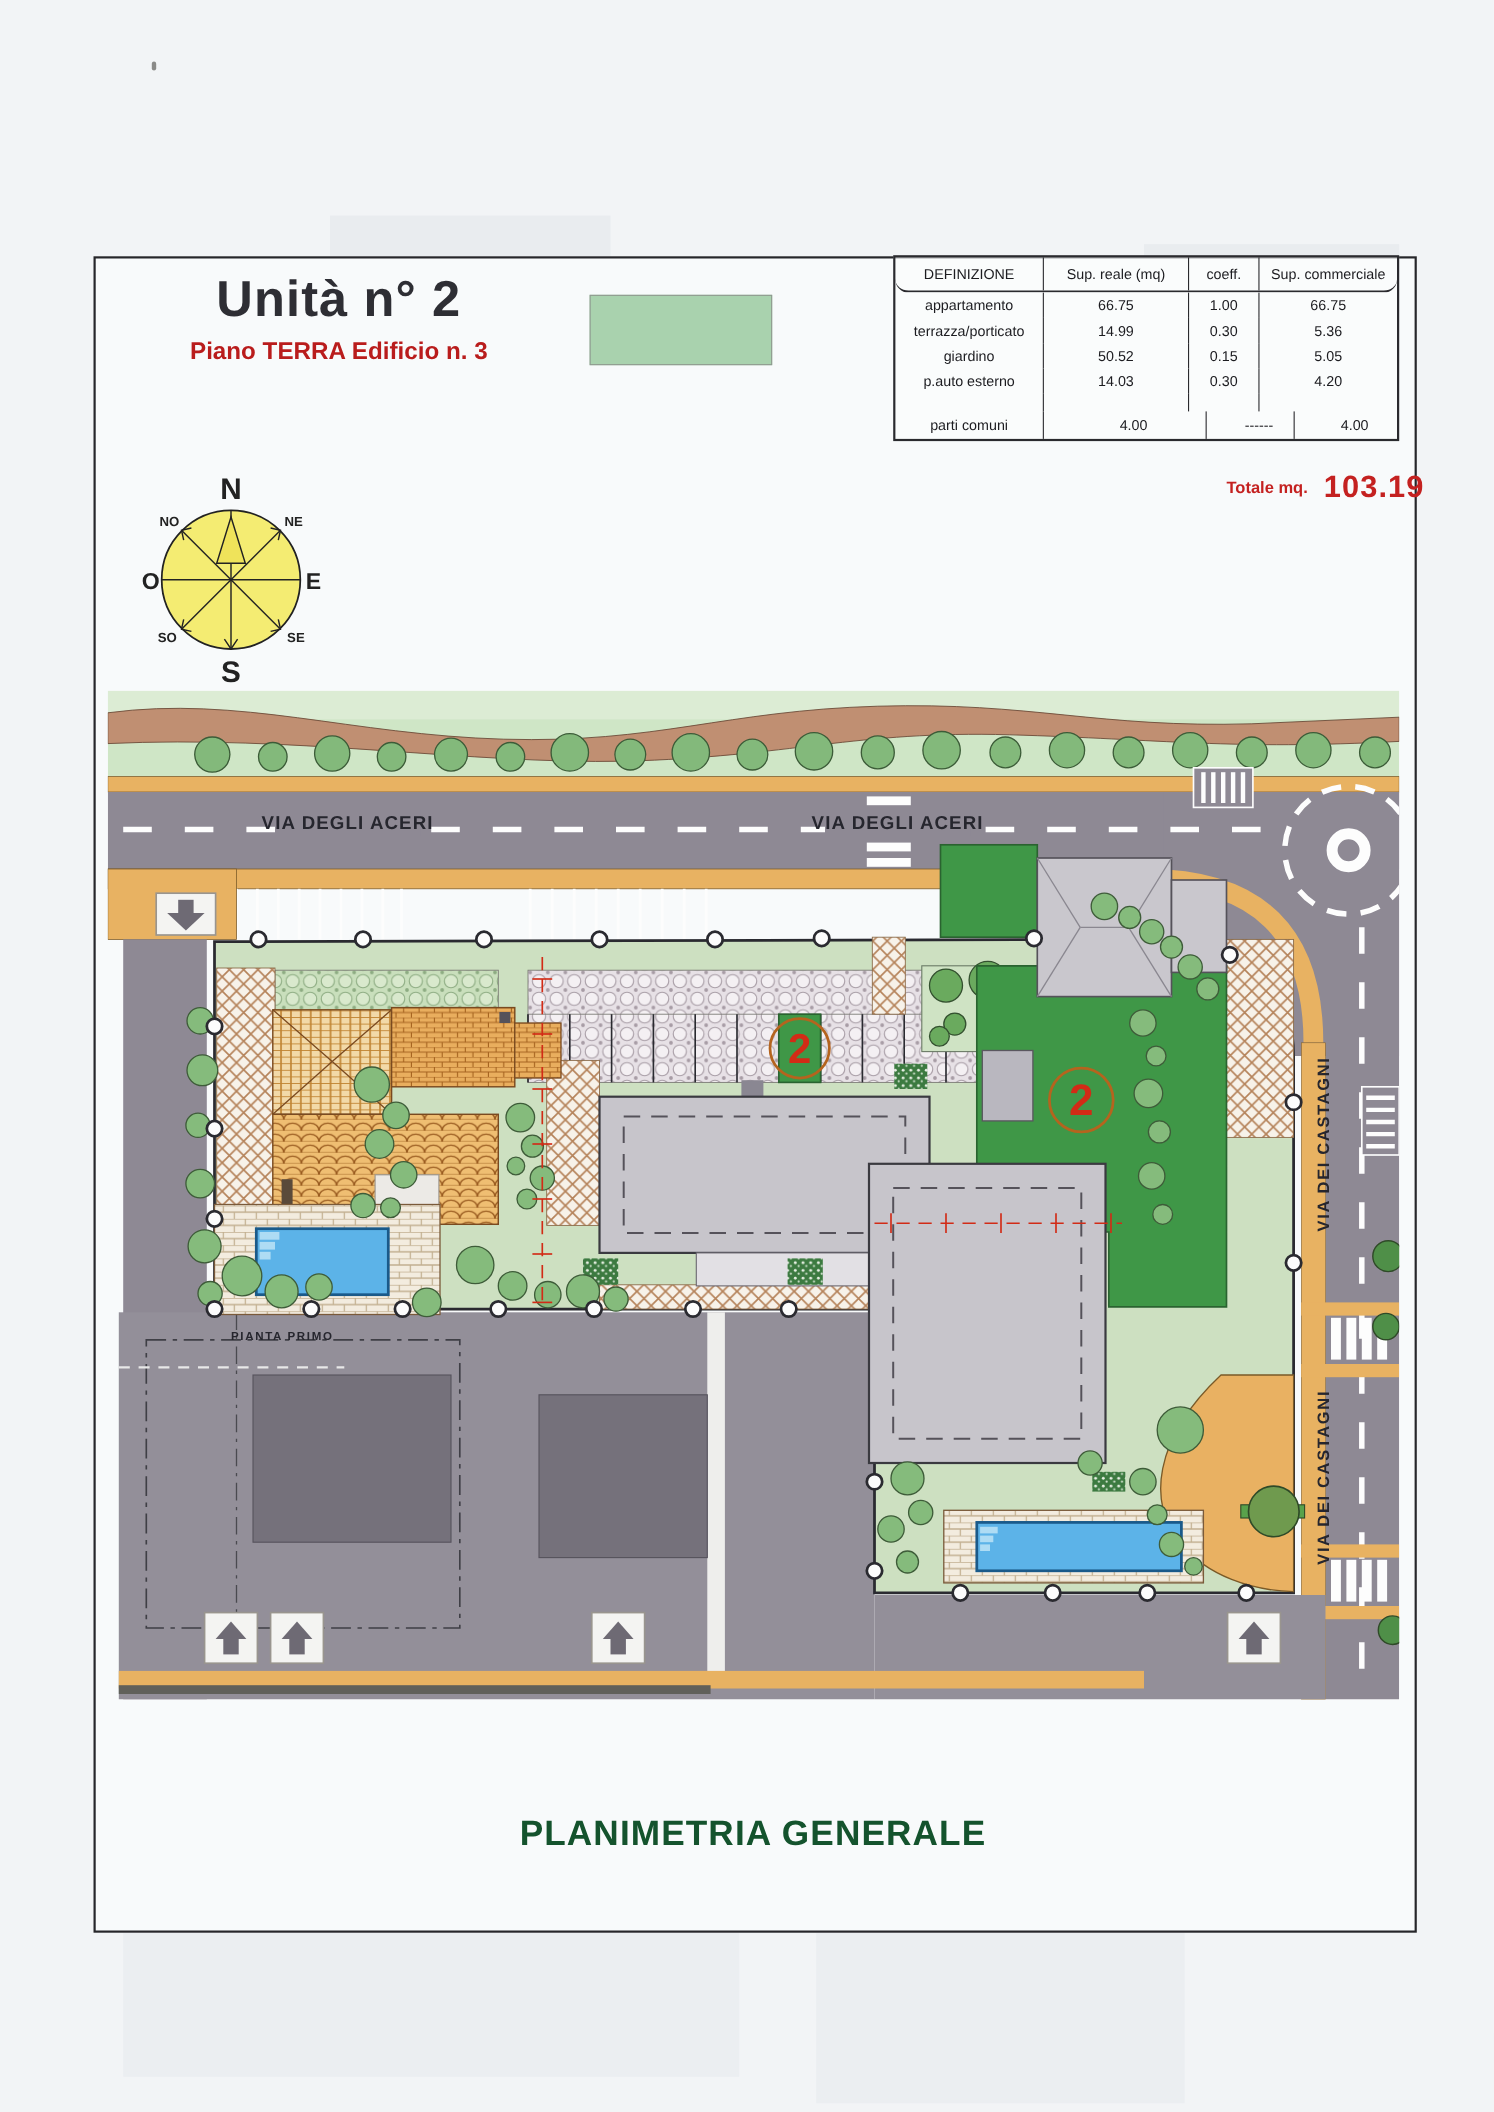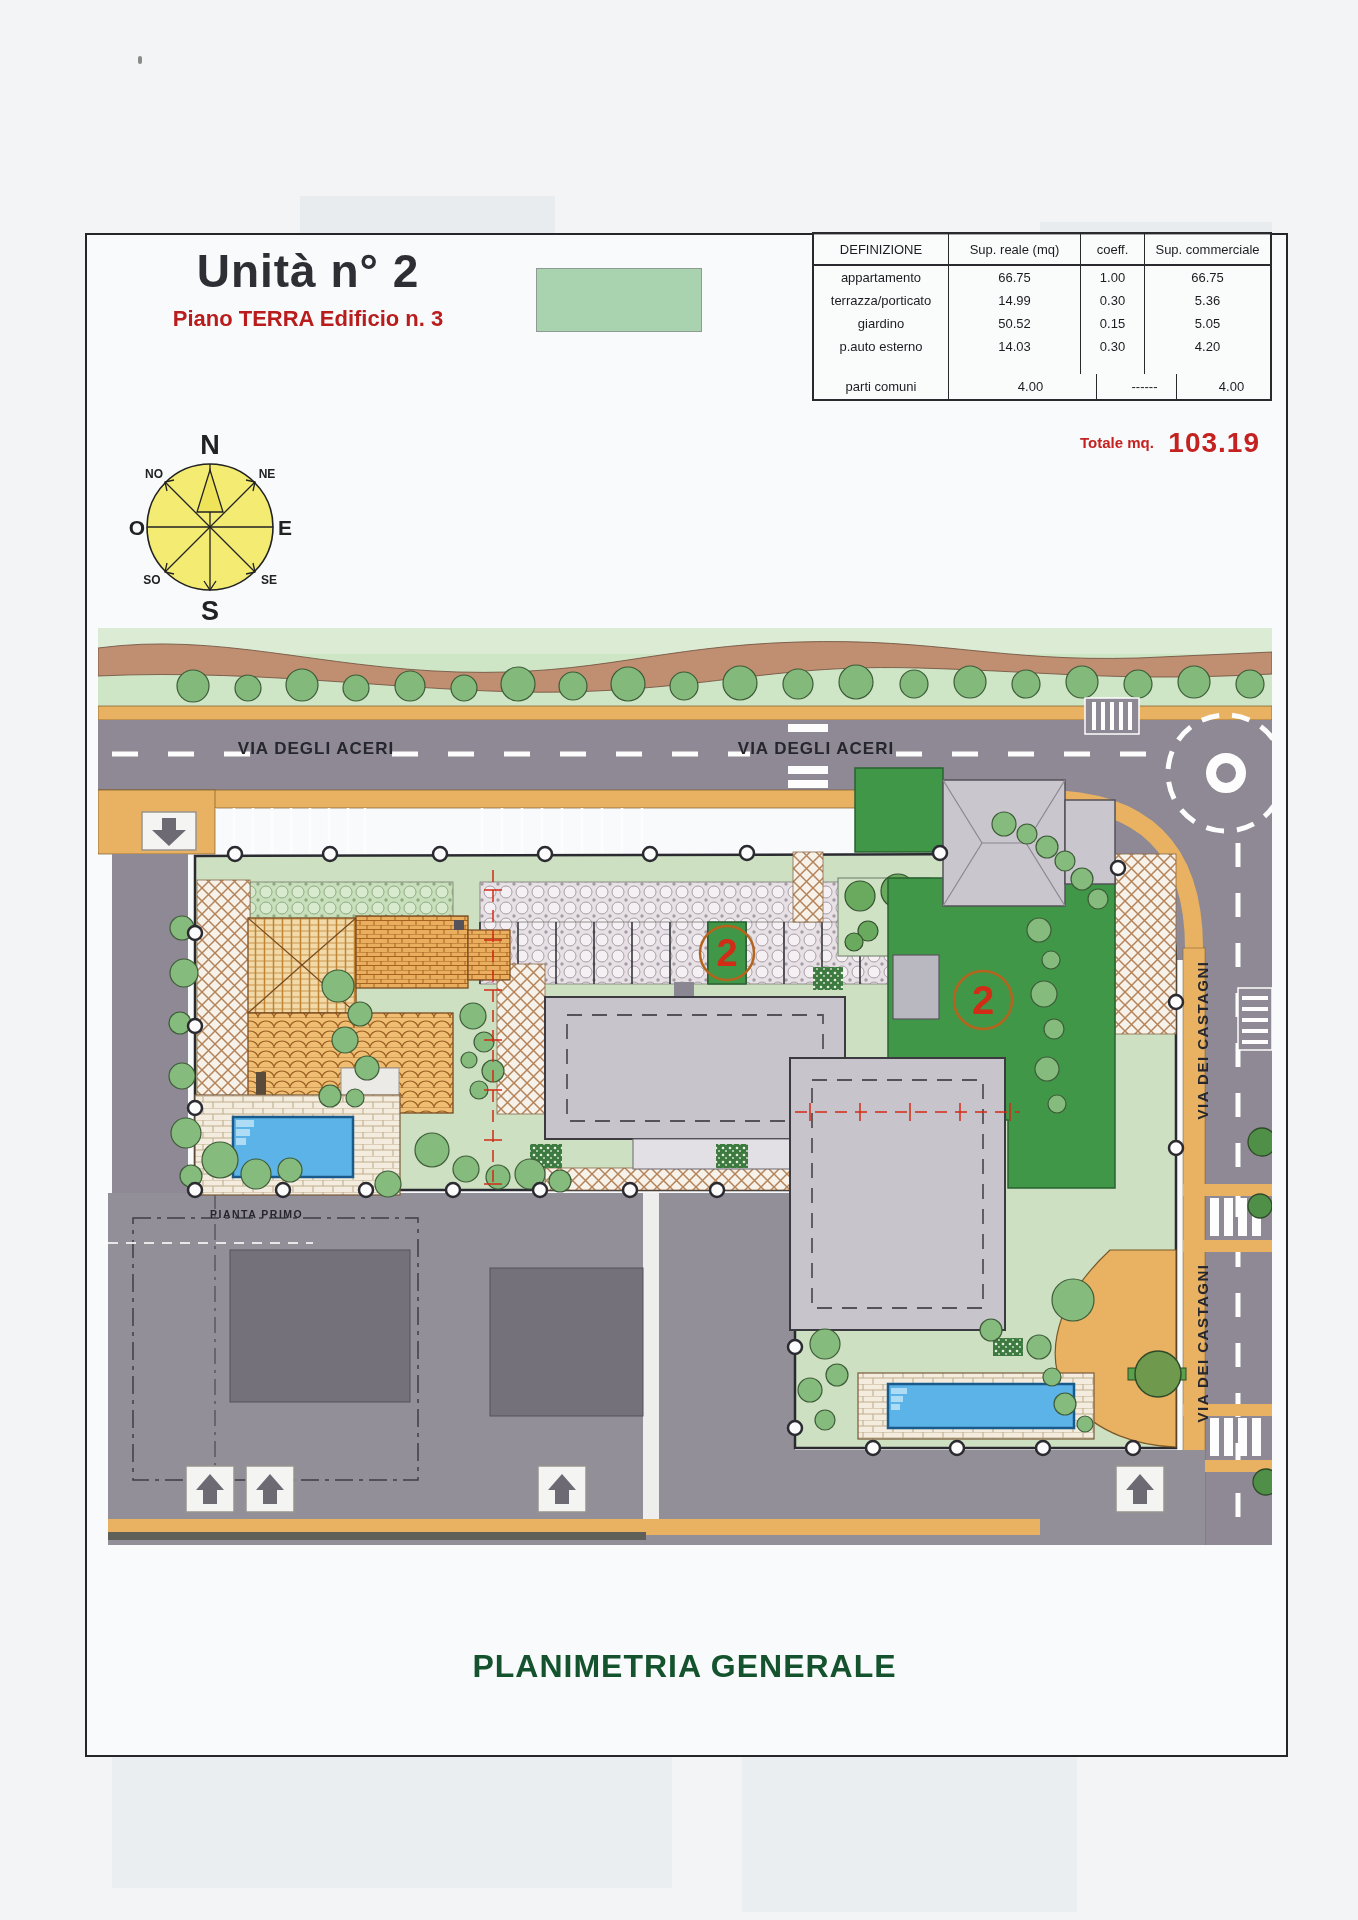--- a/index.html
+++ b/index.html
@@ -10,29 +10,29 @@
   .frame{left:85px;top:233px;width:1199px;height:1520px;border:2px solid #26262a;background:#f8fafb;}
   
   .ghost{background:rgba(140,155,175,0.09);}
   
   .title{left:128px;top:244px;width:360px;text-align:center;font-size:46px;font-weight:bold;color:#2e2e34;letter-spacing:1px;}
   .subtitle{left:128px;top:306px;width:360px;text-align:center;font-size:22px;font-weight:bold;color:#b91c1c;}
   .swatch{left:536px;top:268px;width:164px;height:62px;background:#a9d2ae;border:1px solid #8f9a90;}
   
   .tbl{left:812px;top:232px;width:456px;border:2px solid #2a2a2e;display:flex;flex-direction:column;background:rgba(252,253,253,0.6);}
   .trow{display:flex;height:23px;}
-  .thead{height:30px;border-bottom:2px solid #2a2a2e;}
+  .thead{height:30px;border-bottom:2px solid #2a2a2e;border-radius:12px;}
   .tspacer{height:16px;}
   .tlast{height:25px;gap:16px;}
   .tc{display:flex;align-items:center;justify-content:center;font-size:13px;color:#1c1c20;}
   .c1{width:134px;border-right:1.5px solid #2a2a2e;}
   .c2{width:131px;border-right:1.5px solid #2a2a2e;}
   .c3{width:63px;border-right:1.5px solid #2a2a2e;}
   .c4{flex:1;}
-  .totale{left:804px;top:427px;width:456px;text-align:right;color:#c42120;}
+  .totale{left:839px;top:427px;width:456px;text-align:right;color:#c42120;}
   .totale .tl{font-size:15px;font-weight:bold;vertical-align:4px;}
   .totale .tv{font-size:28px;font-weight:bold;margin-left:10px;letter-spacing:1px;}
   
   .caption{left:85px;top:1648px;width:1199px;text-align:center;font-size:32px;font-weight:bold;color:#14532d;letter-spacing:1px;}
   svg text{font-family:"Liberation Sans",sans-serif;}
   .speck-dot{width:4px;height:8px;background:#8a8a88;left:138px;top:56px;border-radius:2px;}
 </style>
 </head>
 <body>
 

